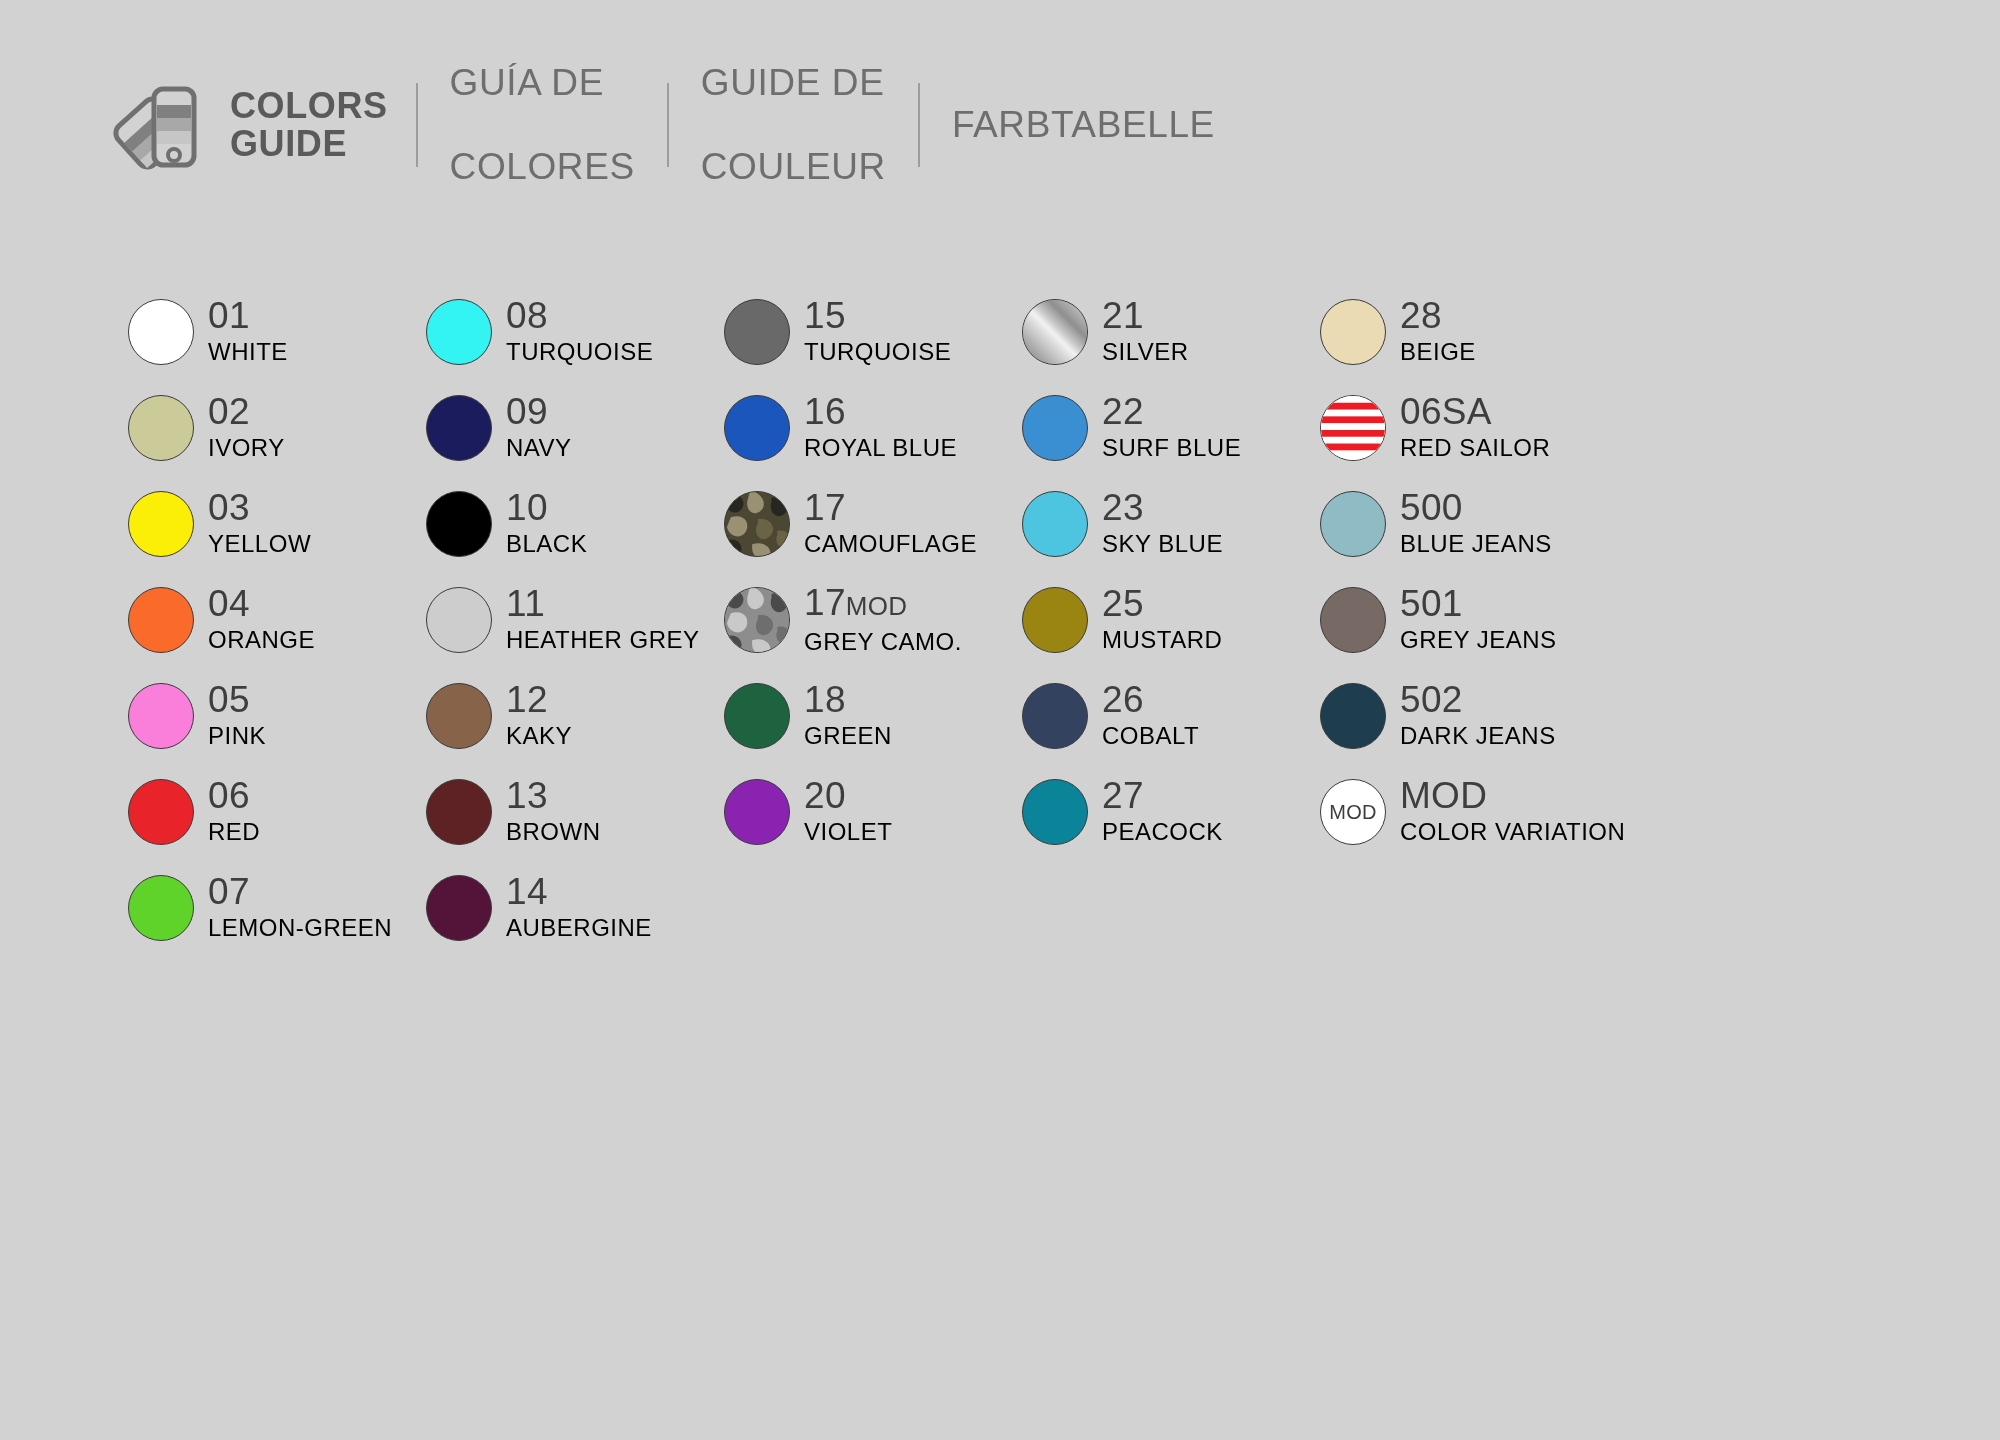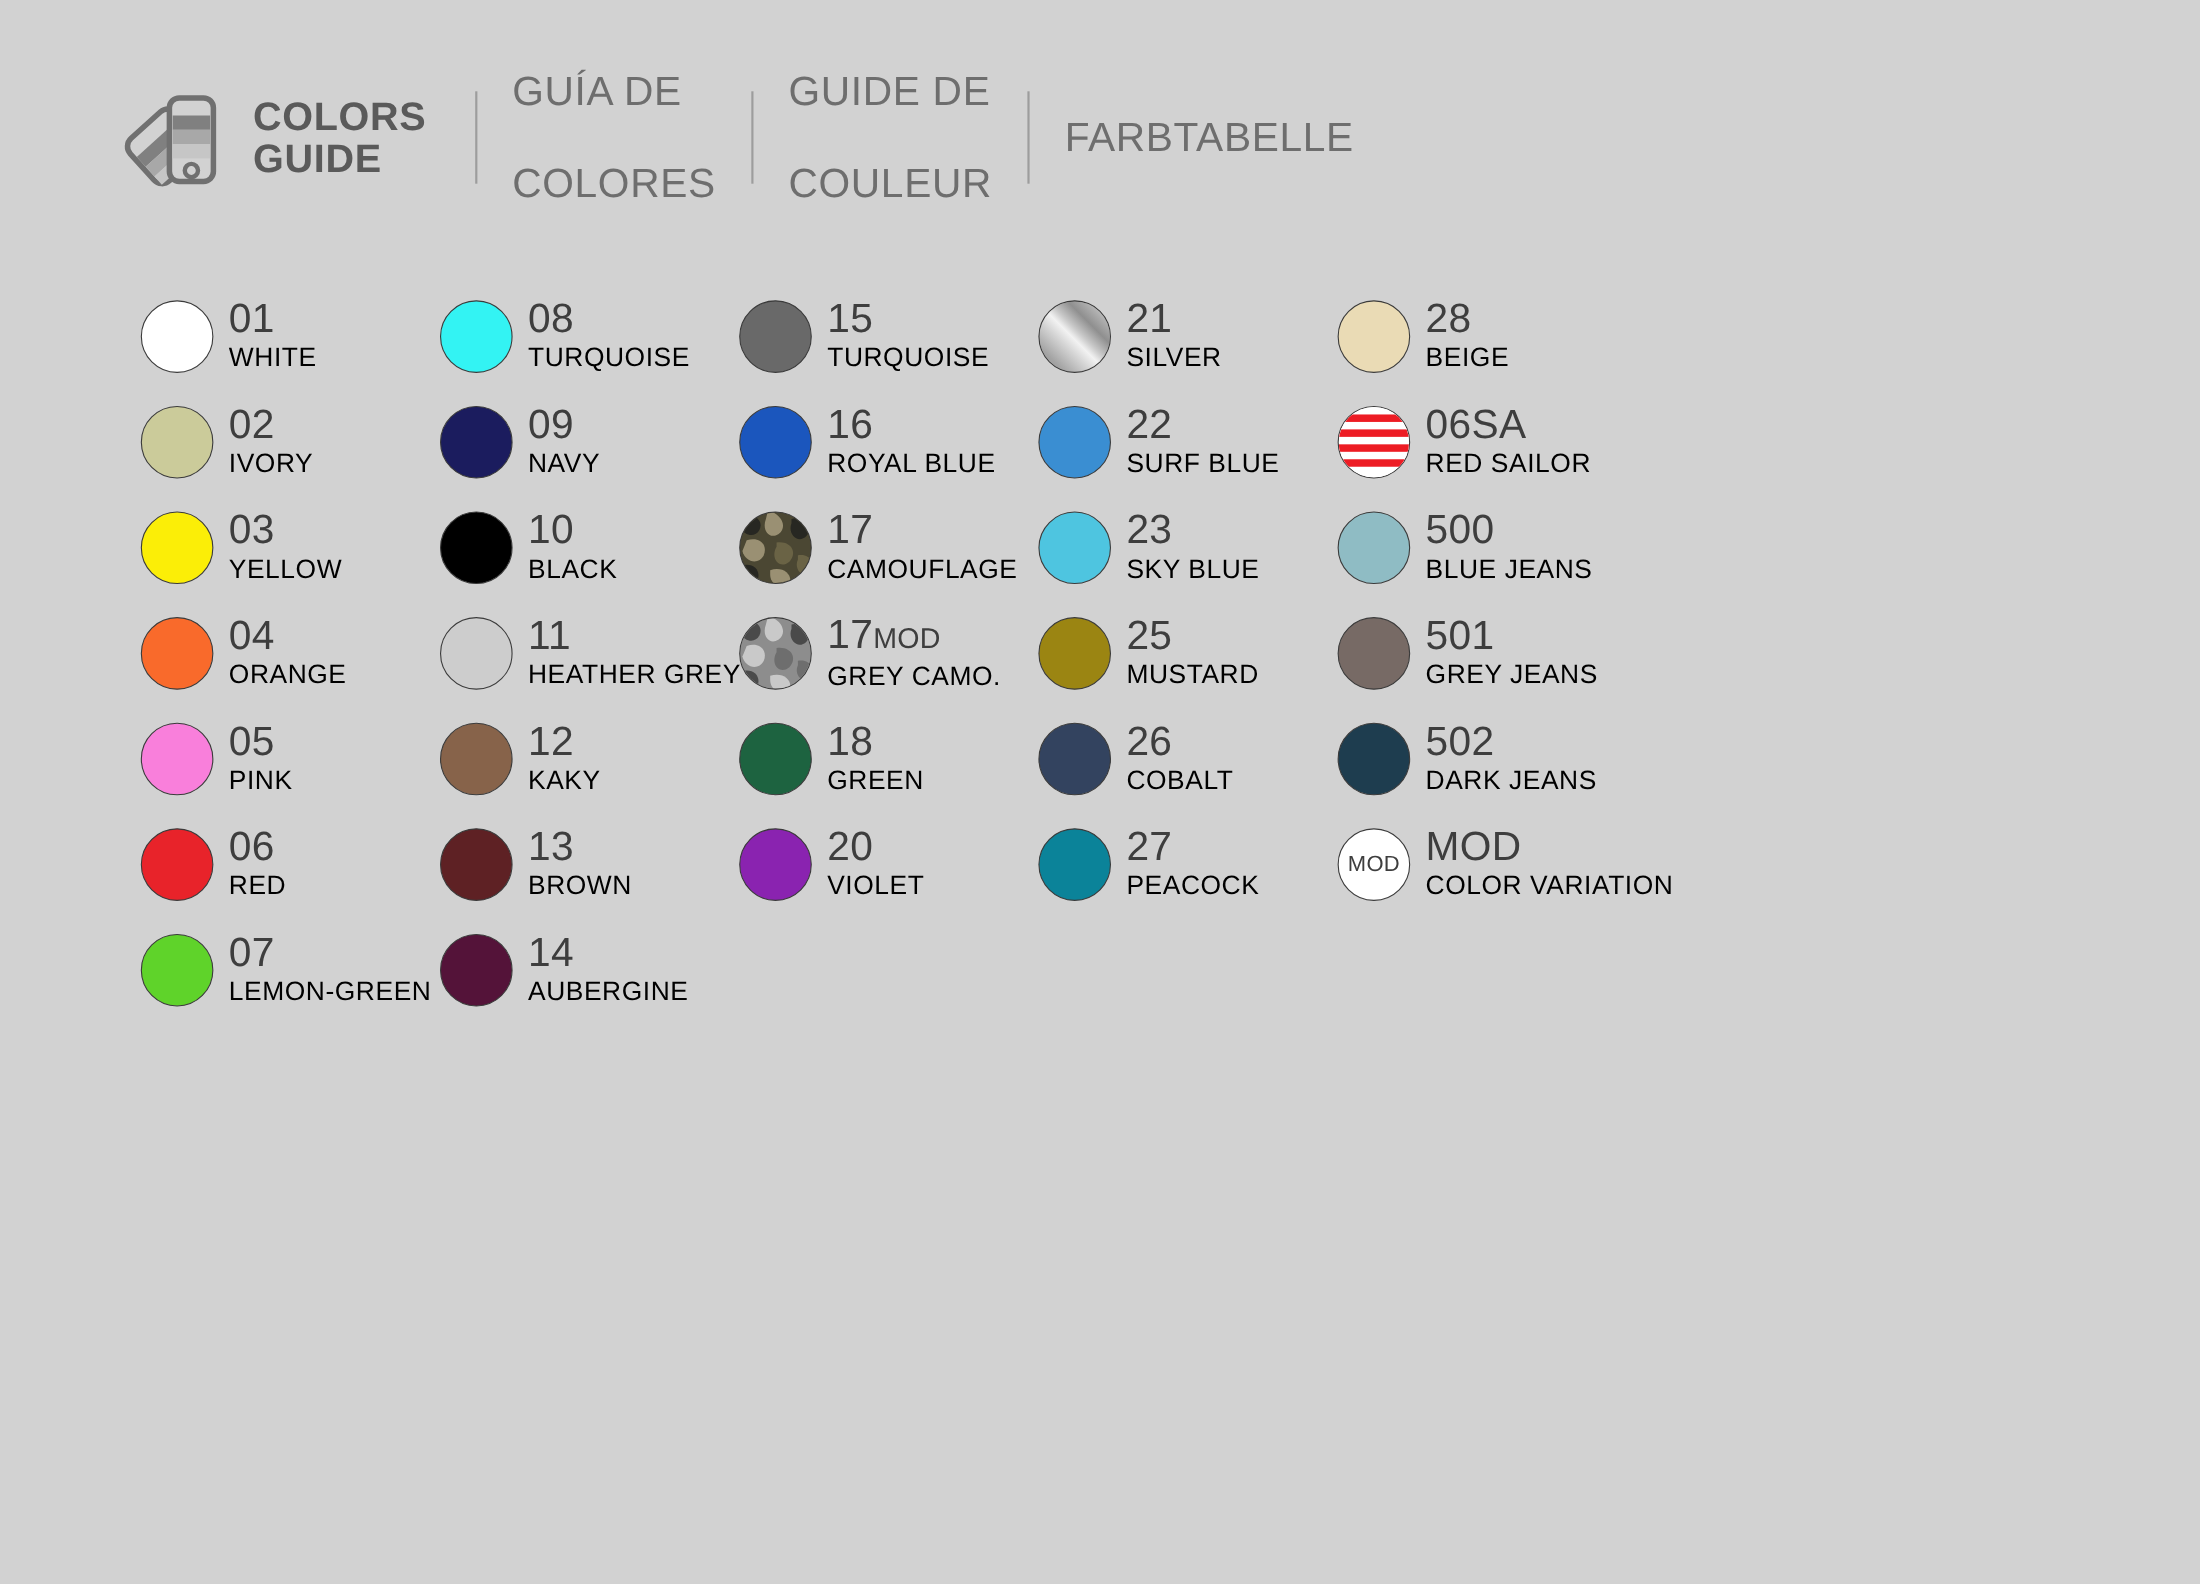--- a/index.html
+++ b/index.html
@@ -30,47 +30,48 @@
     height: 100px;
     flex: 0 0 auto;
     margin-right: 14px;
   }
   #brand-title {
     font-weight: bold;
     font-size: 36px;
     line-height: 38px;
     letter-spacing: 0.6px;
     color: #5a5a5a;
-    padding-right: 44px;
+    padding-right: 28px;
   }
   .lang-sep {
     width: 2px;
     height: 84px;
     background: #9d9d9d;
     flex: 0 0 auto;
   }
   .lang-block {
     font-size: 37px;
     line-height: 42px;
     letter-spacing: 0.6px;
     color: #6e6e6e;
     padding: 0 32px;
     white-space: pre-line;
   }
 
   
   #grid {
     position: absolute;
     left: 128px;
-    top: 258px;
+    top: 284px;
     width: 1800px;
     display: grid;
     grid-template-columns: repeat(5, 272px);
     column-gap: 0px;
     row-gap: 0px;
+    gap: 26px;
   }
   .col {
     display: flex;
     flex-direction: column;
   }
   .swatch-row {
     display: flex;
     align-items: center;
     height: 96px;
     margin-bottom: 0;

